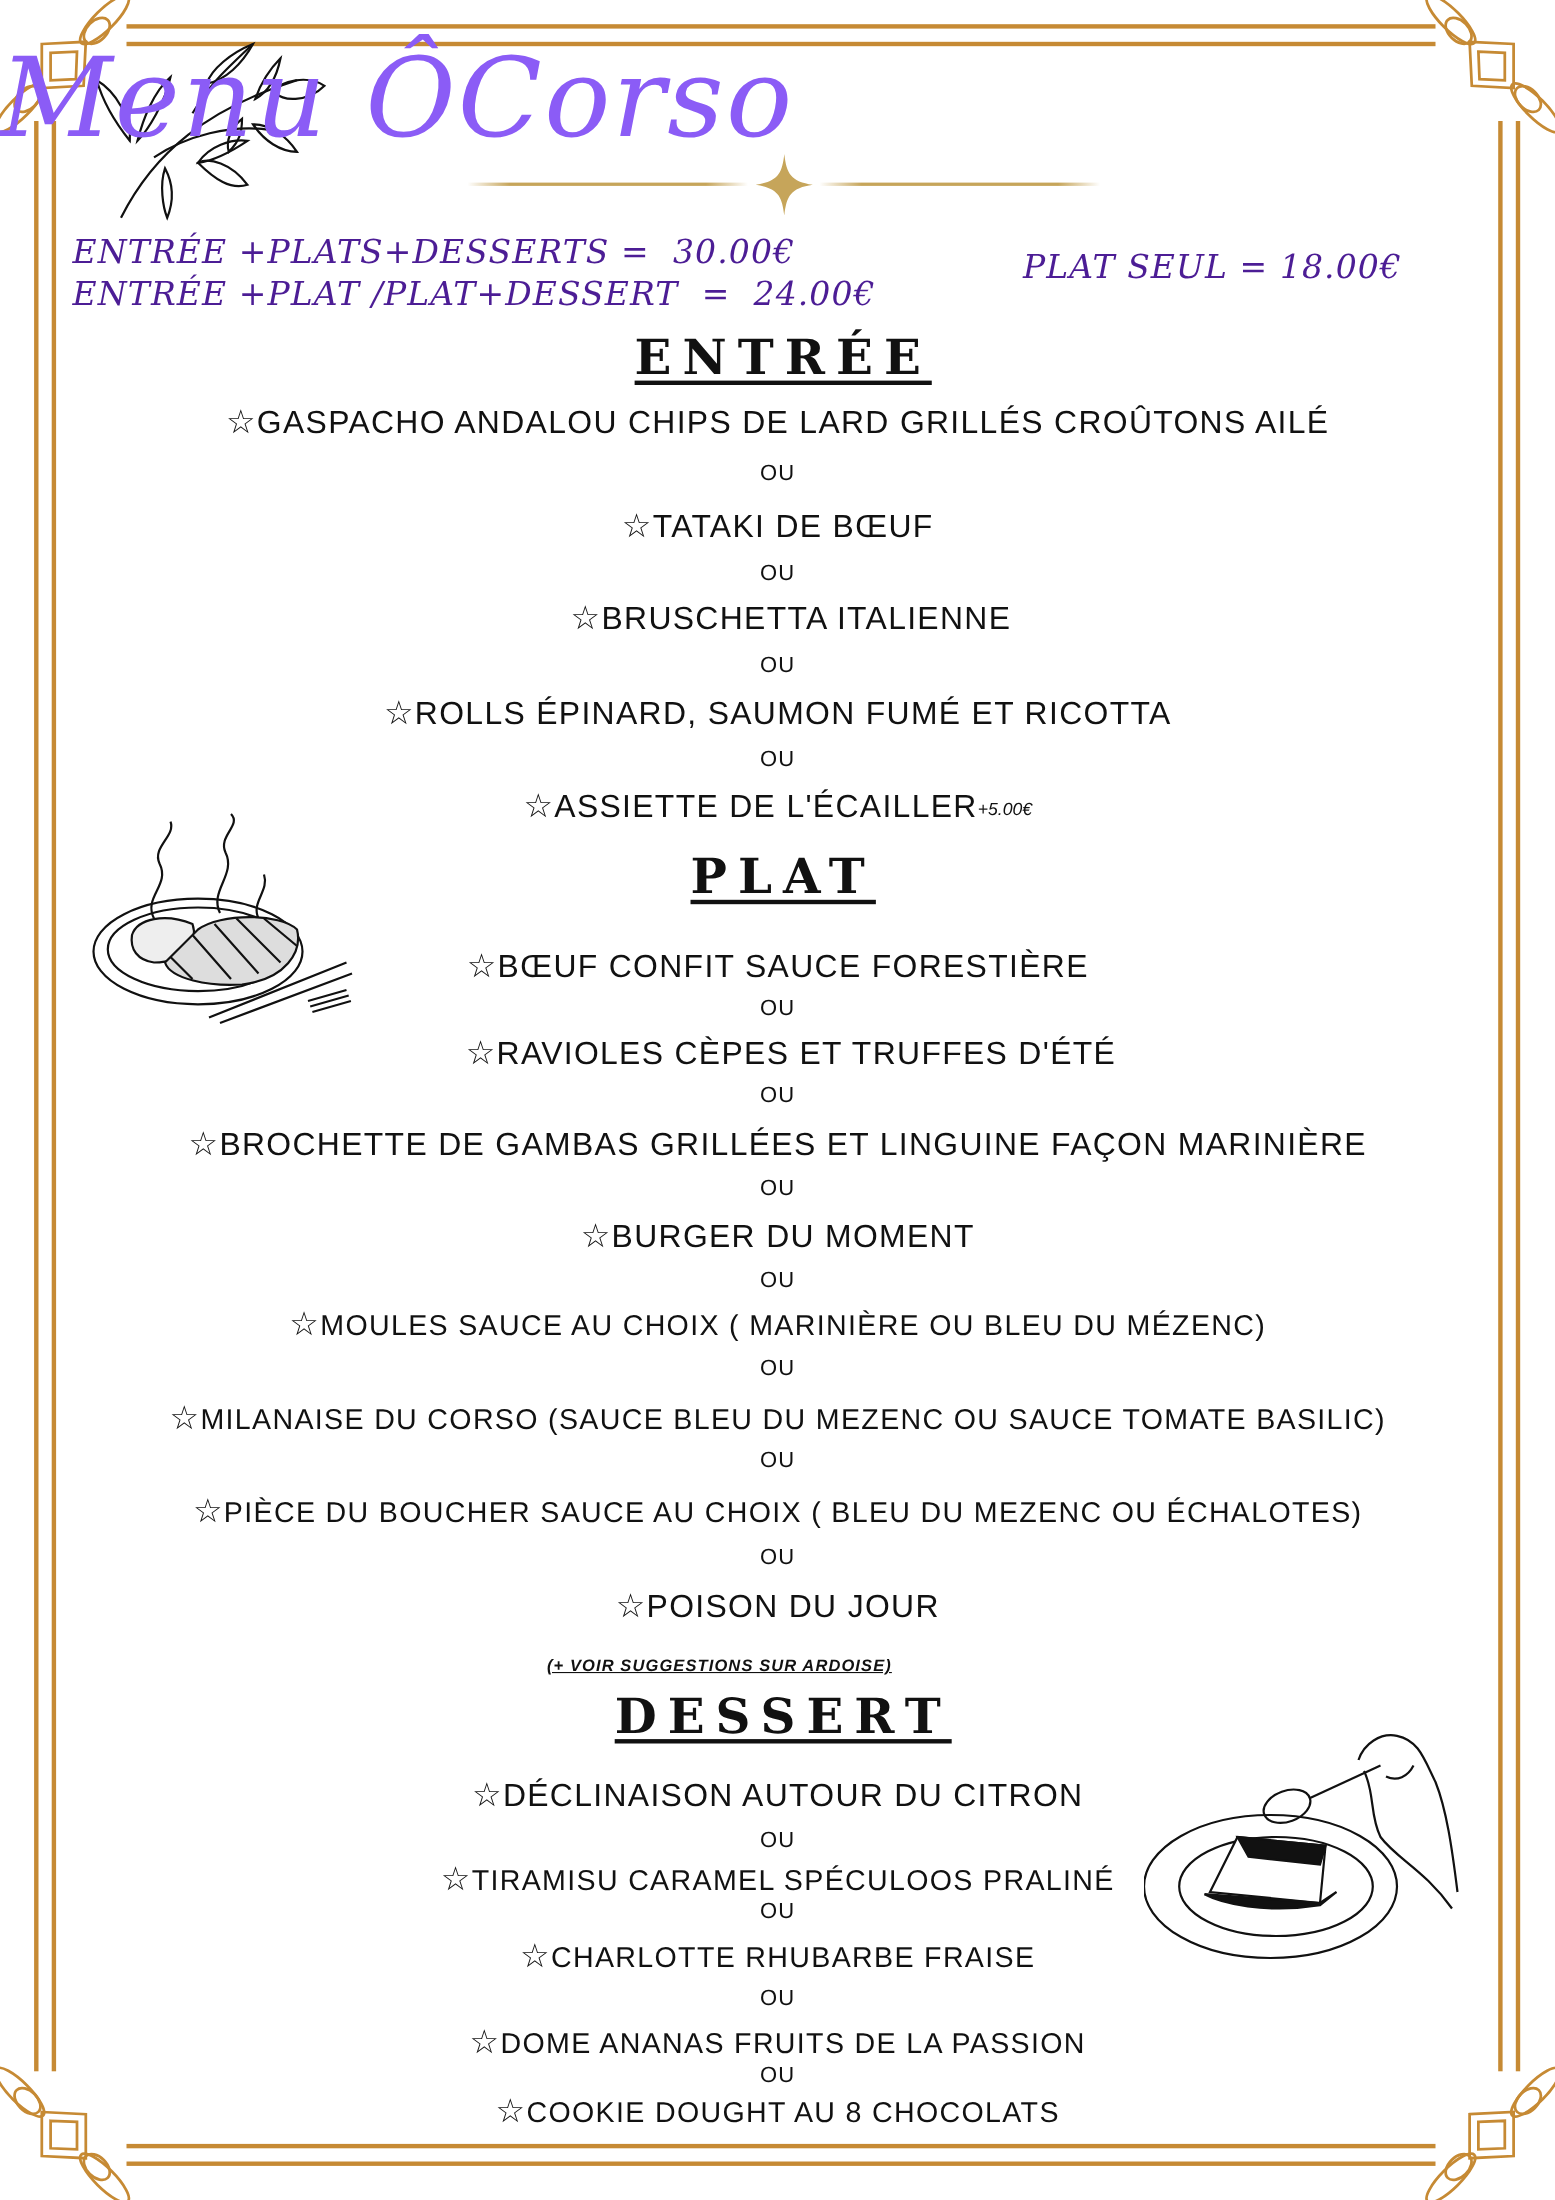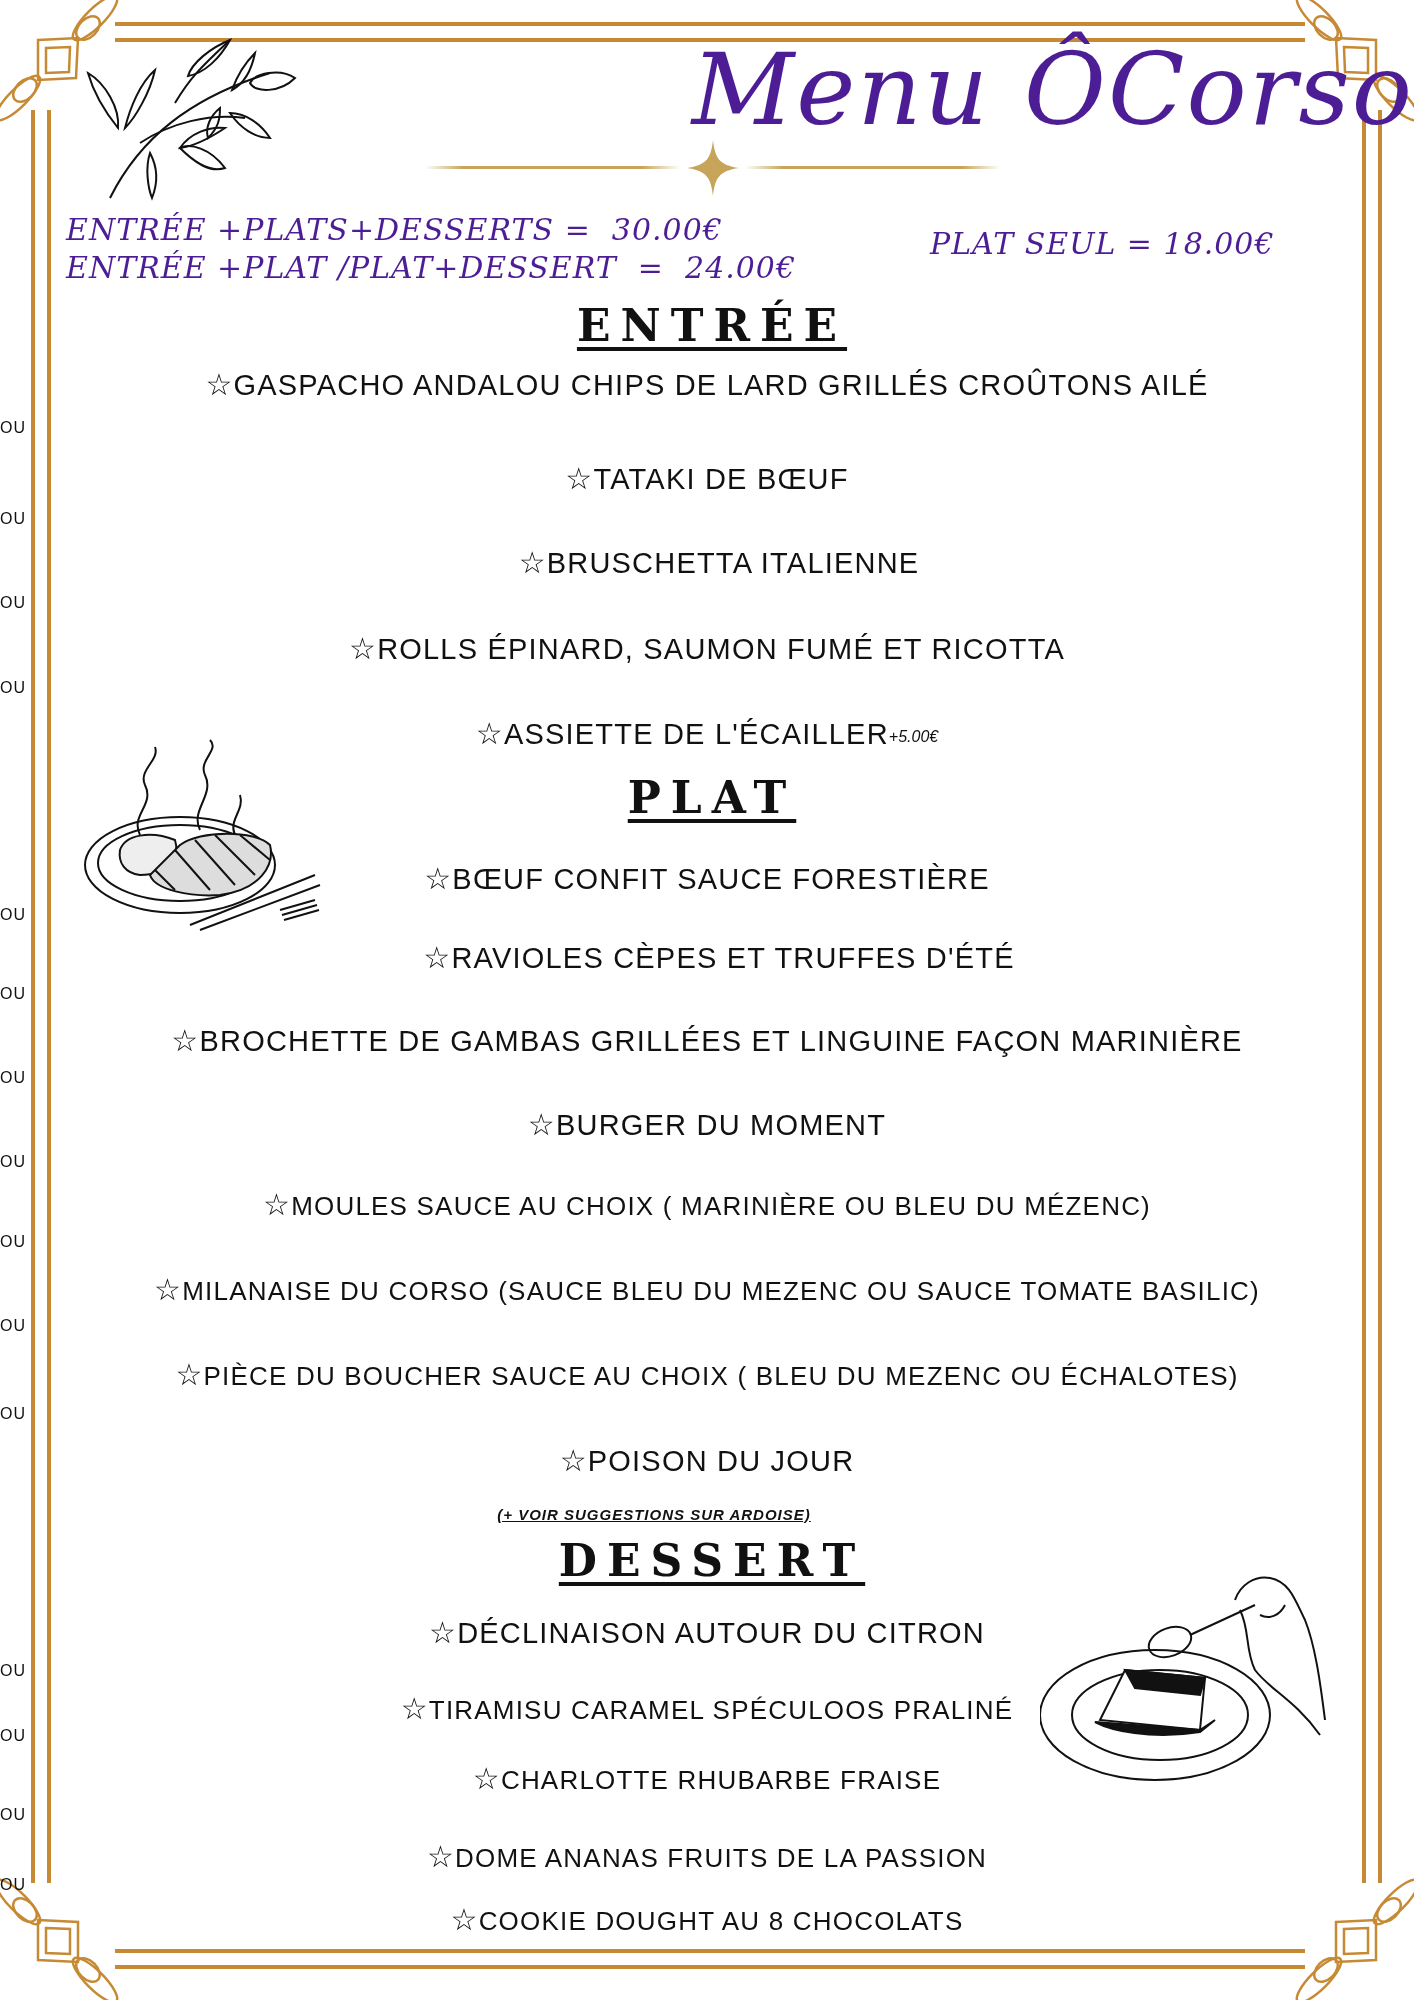--- a/index.html
+++ b/index.html
@@ -2,36 +2,36 @@
 <html><head>
 <meta charset="utf-8">
 <style>
   html, body { margin:0; padding:0; background:#ffffff; }
   body { width:1414px; height:2000px; position:relative; overflow:hidden;
          font-family:"Liberation Sans", sans-serif; color:#111; }
   .abs { position:absolute; }
   .hline { position:absolute; height:4px; background:#C68A34; }
   .vline { position:absolute; width:4px; background:#C68A34; }
   .corner { position:absolute; width:130px; height:130px; }
-  .title { position:absolute; left:0; width:1414px; top:40px; text-align:right;
+  .title { position:absolute; left:0; width:1414px; top:40px; text-align:left;
            font-family:"DejaVu Serif", serif; font-style:italic; font-size:100px;
-           letter-spacing:2px; line-height:1; color:#4c1d95; }
+           letter-spacing:2px; line-height:1; color:#8b5cf6; }
   .title-rule { position:absolute; top:166px; height:3px;
                 background:linear-gradient(90deg, rgba(198,165,90,0), #C6A55A 15%, #C6A55A 85%, rgba(198,165,90,0)); }
   .price { position:absolute; font-family:"DejaVu Serif", serif; font-style:italic;
            font-size:30px; letter-spacing:1px; white-space:pre; color:#4c1d95; }
   .heading { position:absolute; left:0; width:1414px; text-align:center; }
   .heading span { font-family:"DejaVu Serif", serif; font-weight:bold; font-size:44px;
                   letter-spacing:10px; text-decoration:underline; text-decoration-thickness:4px;
                   text-underline-offset:6px; padding-left:10px; }
   .item { position:absolute; left:0; width:1414px; text-align:center; font-size:29px;
           letter-spacing:1.2px; white-space:nowrap; line-height:1; }
   .item.small { font-size:26px; }
   .star { font-size:30px; font-weight:normal; }
-  .ou { position:absolute; left:0; width:1414px; font-size:16px;
+  .ou { position:absolute; left:0; width:1414px; text-align:center; font-size:20px;
         letter-spacing:1px; line-height:1; }
   .sup { font-size:16px; font-style:italic; vertical-align:2px; letter-spacing:0; }
   .note { position:absolute; left:0; width:1308px; text-align:center; font-size:15px;
           font-weight:bold; font-style:italic; text-decoration:underline; letter-spacing:1px; }
   svg { display:block; }
 </style>
 </head>
 <body>
 
 <div class="hline" style="left:115px; width:1190px; top:22px;"></div>

